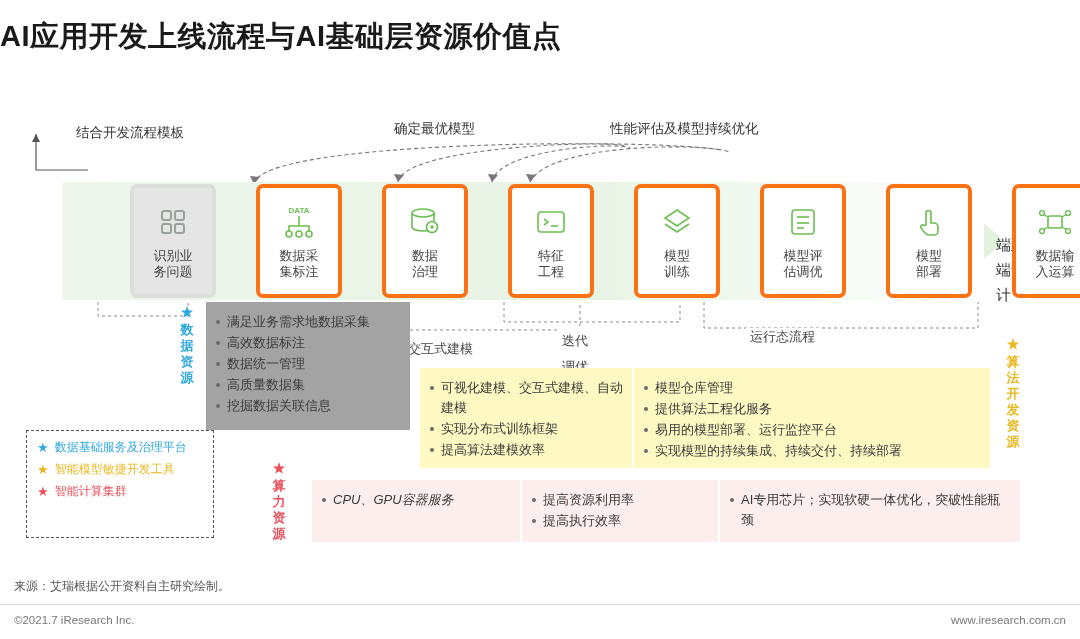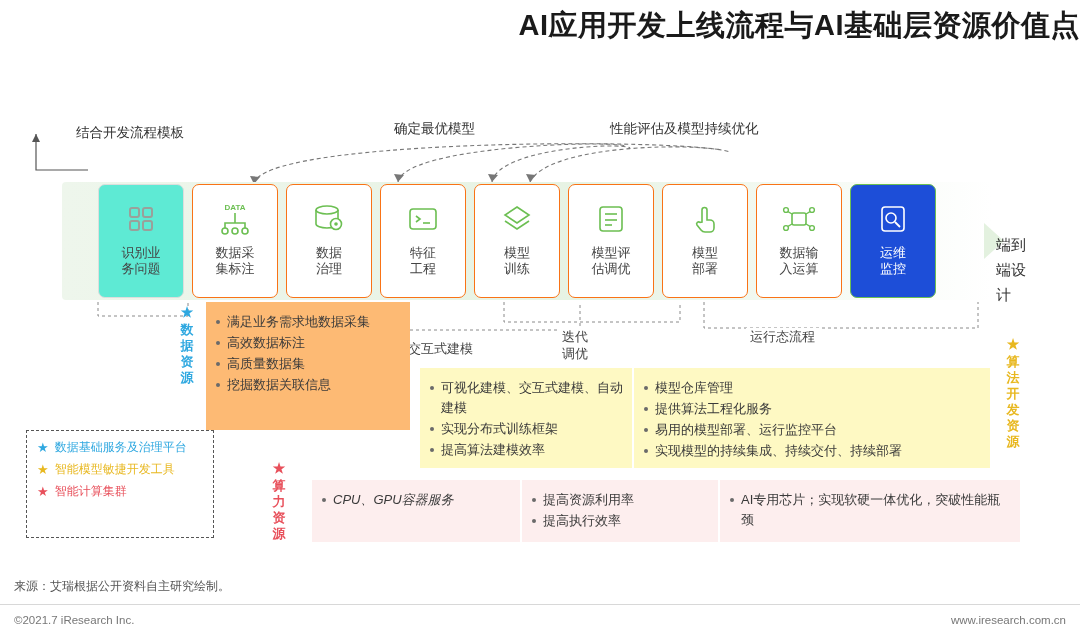--- a/index.html
+++ b/index.html
@@ -17,24 +17,24 @@
   }
   .page {
     position: relative;
     width: 1080px;
     height: 639px;
   }
 
   
   .title {
     position: absolute;
-    top: 6px;
+    top: 17px;
     left: 0;
     width: 1080px;
-    text-align: right;
+    text-align: left;
     font-size: 29px;
     font-weight: bold;
     color: #1a1a1a;
     letter-spacing: 0.5px;
   }
 
   
   .band {
     position: absolute;
     left: 62px;
@@ -60,30 +60,31 @@
     left: 98px;
     top: 184px;
     display: flex;
     gap: 8px;
   }
   .step {
     width: 86px;
     height: 114px;
     border-radius: 7px;
     background: #ffffff;
-    border: 1px solid #f97316;
+    border: 4px solid #f97316;
     display: flex;
     flex-direction: column;
     align-items: center;
     justify-content: flex-start;
     padding-top: 14px;
     box-sizing: border-box;
+    margin-left: 32px;
   }
   .step.gray {
-    background: #5eead4;
+    background: #e5e5e5;
     border-color: #dcdedc;
   }
   .step.green-strong {
     background: #1d4ed8;
     border-color: #6cbf52;
   }
   .step-icon {
     height: 40px;
     display: flex;
     align-items: center;
@@ -146,21 +147,21 @@
   .box li:before {
     content: "";
     position: absolute;
     left: 2px;
     top: 8px;
     width: 4px;
     height: 4px;
     border-radius: 50%;
     background: #6a6a6a;
   }
-  .box.blue { background: #fdba74; }
+  .box.blue { background: #a3a3a3; }
   .box.ltyellow { background: #fef9c3; }
   .box.pink { background: #fdeeee; }
   .box.pad { padding: 10px 8px 8px 8px; }
   .bracket-label {
     position: absolute;
     font-size: 13px;
     color: #444;
     background: #ffffff;
     padding: 0 4px;
   }
@@ -385,21 +386,21 @@
   </svg>
 
   <svg style="position:absolute; left:296px; top:300px;" width="290" height="50">
     <path d="M4,2 L4,30 L284,30 L284,2" fill="none" stroke="#8a8a8a" stroke-width="1" stroke-dasharray="3,3"></path>
   </svg>
   <div class="bracket-label" style="left:404px; top:340px;">交互式建模</div>
 
   <svg style="position:absolute; left:500px; top:300px;" width="186" height="36">
     <path d="M4,2 L4,22 L180,22 L180,2" fill="none" stroke="#8a8a8a" stroke-width="1" stroke-dasharray="3,3"></path>
   </svg>
-  <div class="bracket-label" style="left:558px; top:328px; white-space:pre-line; line-height:17px; text-align:center;">迭代
+  <div class="bracket-label" style="left:558px; top:328px; white-space:pre-line; line-height:26px; text-align:center;">迭代
 调优</div>
 
   <svg style="position:absolute; left:700px; top:300px;" width="286" height="48">
     <path d="M4,2 L4,28 L278,28 L278,2" fill="none" stroke="#8a8a8a" stroke-width="1" stroke-dasharray="3,3"></path>
   </svg>
   <div class="bracket-label" style="left:746px; top:328px;">运行态流程</div>
 
   <div class="vlabel blue" style="left:176px; top:304px;">
     <span class="star">★</span>
     <span>数据资源</span>
@@ -412,20 +413,21 @@
 
   <div class="vlabel yellow" style="left:1002px; top:336px;">
     <span class="star">★</span>
     <span>算法开发资源</span>
   </div>
 
   <div class="box blue pad" style="left:206px; top:302px; width:204px; height:128px;">
     <ul>
       <li>满足业务需求地数据采集</li>
       <li>高效数据标注</li>
+      <li>数据统一管理</li>
       <li>高质量数据集</li>
       <li>挖掘数据关联信息</li>
     </ul>
   </div>
 
   <div class="box ltyellow pad" style="left:420px; top:368px; width:212px; height:100px;">
     <ul>
       <li>可视化建模、交互式建模、自动建模</li>
       <li>实现分布式训练框架</li>
       <li>提高算法建模效率</li>

